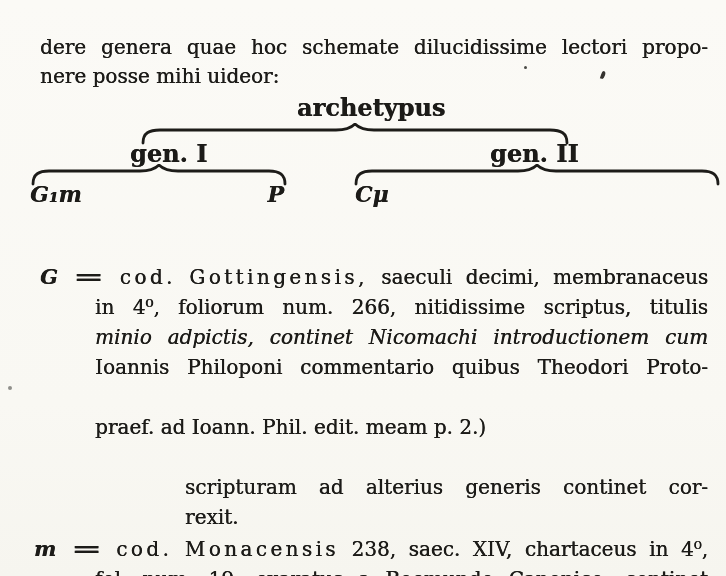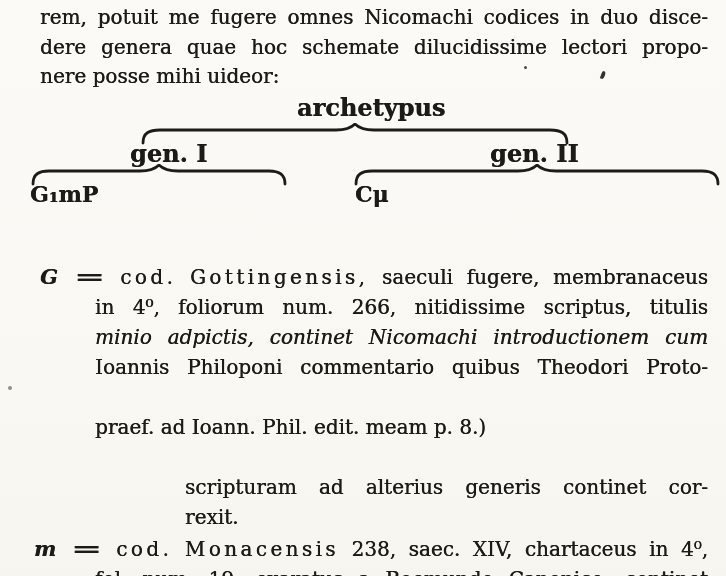--- a/index.html
+++ b/index.html
@@ -11,32 +11,31 @@
     text-shadow: 0.35px 0.2px 0 currentColor; 
   }
   .line { position:absolute; font-size:20px; line-height:30px; }
   .jl { text-align:justify; text-align-last:justify; }
   .ls { letter-spacing:0.17em; }
   .esig { font-style:italic; font-weight:bold; font-size:21px; }
   .eq { display:inline-block; transform:scaleX(1.85); margin:0 9px; font-weight:bold; }
   .dlab { position:absolute; font-size:24px; font-weight:bold; text-align:left; line-height:24px; }
   .brace { position:absolute; }
   .brace svg { display:block; }
-  .sigrow { position:absolute; display:flex; justify-content:flex-start;
-             font-size:22px; font-weight:bold; line-height:26px; }
+  .sigrow { position:absolute; display:flex; justify-content:space-between;
+             font-size:22px; font-style:italic; font-weight:bold; line-height:26px; }
   .speck-dot { position:absolute; background:#4a4a46; border-radius:50%; }
   .speck-comma { position:absolute; width:4px; height:8px; background:#35332f;
                  border-radius:60% 60% 60% 0; transform:rotate(18deg); }
 </style>
 </head>
 <body>
 
 <div class="page">
 
-  <div class="line jl" style="left:40px; top:2px; width:668px;">rem, potuit me fugere omnes Nicomachi codices in duo disce-</div>
   <div class="line jl" style="left:40px; top:32px; width:668px;">dere genera quae hoc schemate dilucidissime lectori propo-</div>
   <div class="line" style="left:40px; top:61px; width:668px;">nere posse mihi uideor:</div>
 
   <div class="speck-dot" style="left:524px; top:66px; width:3px; height:3px;"></div>
   <div class="speck-comma" style="left:601px; top:71px;"></div>
   <div class="speck-dot" style="left:8px; top:386px; width:4px; height:4px; opacity:.6;"></div>
 
   <div>
     <div class="dlab" style="left:297px; top:96px; width:120px;">archetypus</div>
 
@@ -69,26 +68,26 @@
       <span>Cμ</span>
     </div>
   </div>
 
 
   <div class="line jl" style="left:40px; top:262px; width:668px;">
     <span class="esig">G</span>
     <span class="eq">=</span>
     <span class="ls">cod.</span>
     <span class="ls">Gottingensis,</span>
-    <span>saeculi fugere, membranaceus</span>
+    <span>saeculi decimi, membranaceus</span>
   </div>
   <div class="line jl" style="left:95px; top:292px; width:613px;">in 4⁰, foliorum num. 266, nitidissime scriptus, titulis</div>
   <div class="line jl" style="left:95px; top:322px; width:613px;font-style:italic;">minio adpictis, continet Nicomachi introductionem cum</div>
   <div class="line jl" style="left:95px; top:352px; width:613px;">Ioannis Philoponi commentario quibus Theodori Proto-</div>
-  <div class="line" style="left:95px; top:412px;">praef. ad Ioann. Phil. edit. meam p. 8.)</div>
+  <div class="line" style="left:95px; top:412px;">praef. ad Ioann. Phil. edit. meam p. 2.)</div>
 
   <div class="line jl" style="left:185px; top:472px; width:523px;">scripturam ad alterius generis continet cor-</div>
   <div class="line" style="left:185px; top:502px;text-align:right;">rexit.</div>
 
   <div class="line jl" style="left:34px; top:534px; width:674px;">
     <span class="esig">m</span>
     <span class="eq">=</span>
     <span class="ls">cod.</span>
     <span class="ls">Monacensis</span>
     <span>238,</span>

